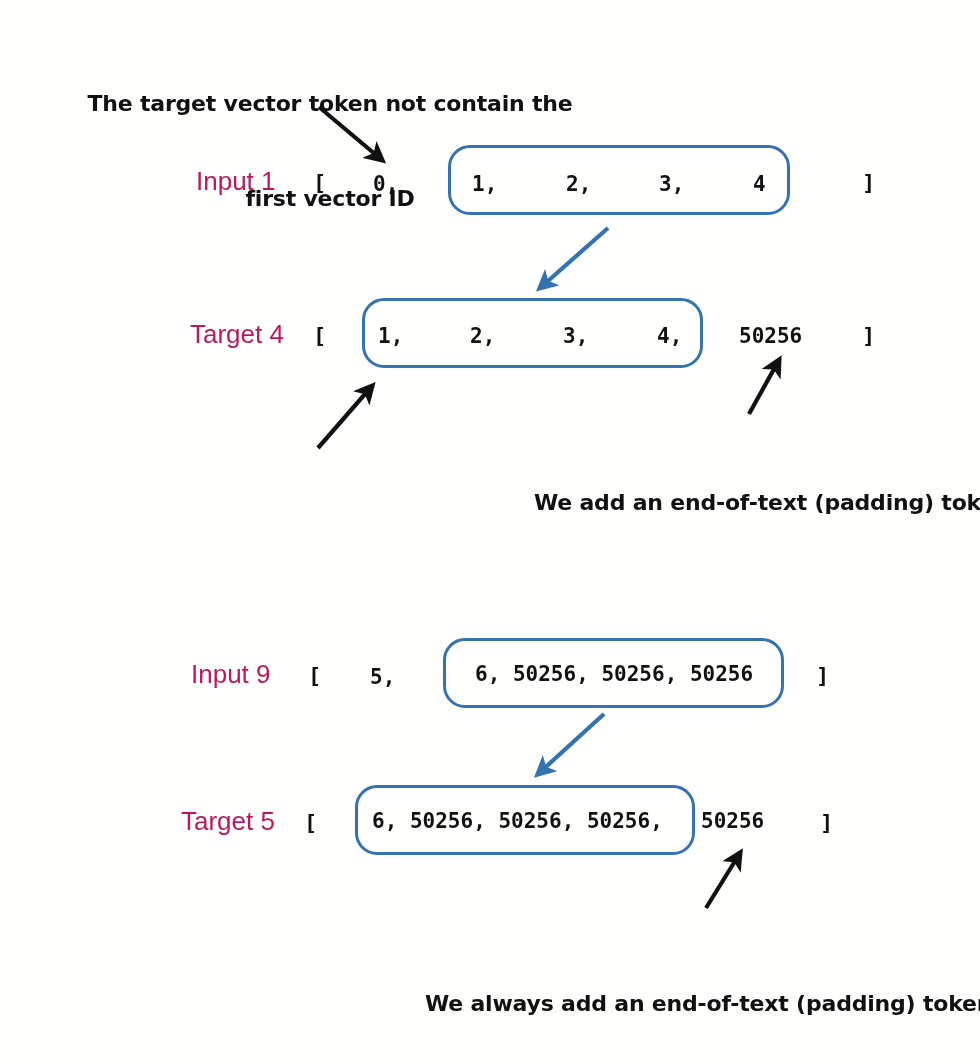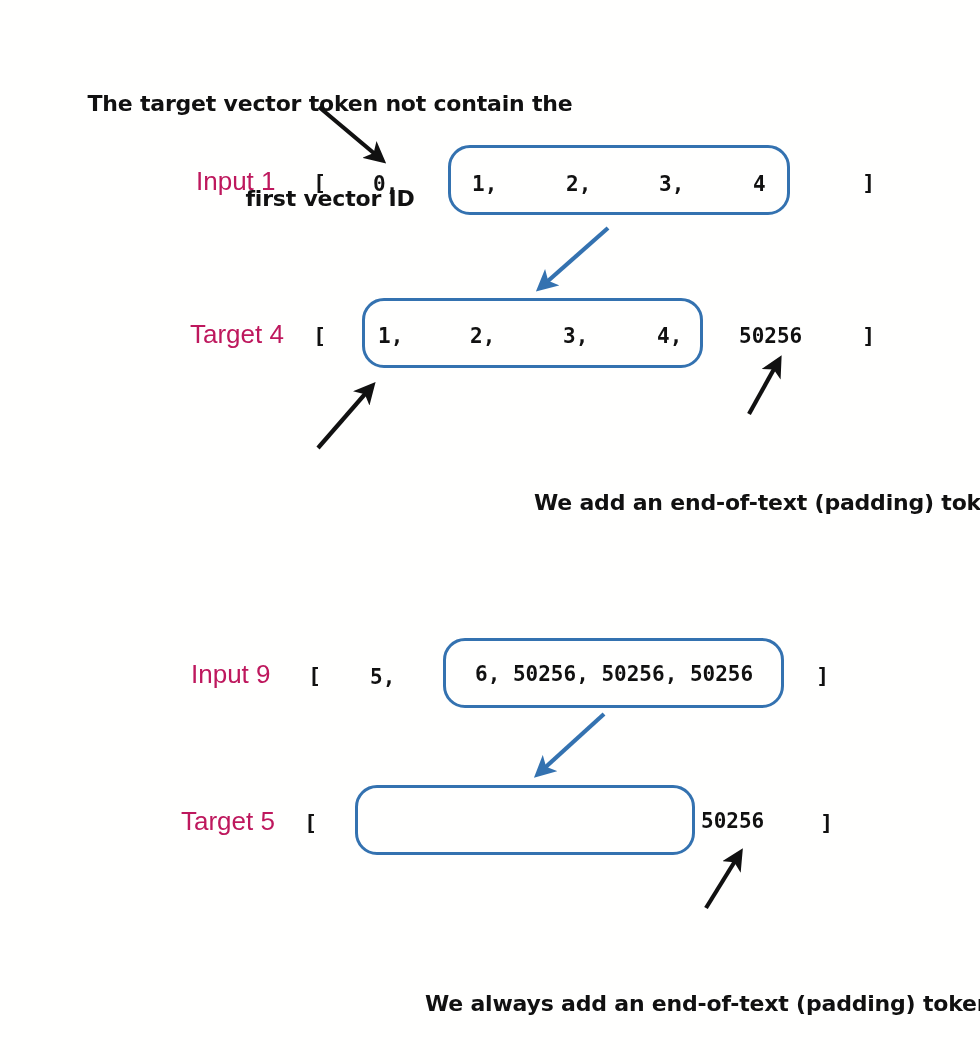--- a/index.html
+++ b/index.html
@@ -117,20 +117,21 @@
 
   <div class="hlbox" style="left:443px; top:638px; width:341px; height:70px;"></div>
   <div class="mono" style="left:475px; top:662px;">6, 50256, 50256, 50256</div>
 
   <div class="bracket" style="left:816px; top:663px;">]</div>
 
   <div class="row-label" style="left:181px; top:806px;">Target 5</div>
   <div class="bracket" style="left:304px; top:810px;">[</div>
 
   <div class="hlbox" style="left:355px; top:785px; width:340px; height:70px;"></div>
+  <div class="mono" style="left:372px; top:809px;">6, 50256, 50256, 50256,</div>
 
   <div class="mono" style="left:701px; top:809px;">50256</div>
   <div class="bracket" style="left:820px; top:810px;">]</div>
 
   <svg class="overlay" viewBox="0 0 980 1064">
     <defs>
       <marker id="head-black" markerWidth="5.2" markerHeight="5.2" refX="3.9" refY="2.6" orient="auto" markerUnits="strokeWidth">
         <path d="M0,0 L5.2,2.6 L0,5.2 L1.3,2.6 Z" fill="#111111"></path>
       </marker>
       <marker id="head-blue" markerWidth="5.2" markerHeight="5.2" refX="3.9" refY="2.6" orient="auto" markerUnits="strokeWidth">

